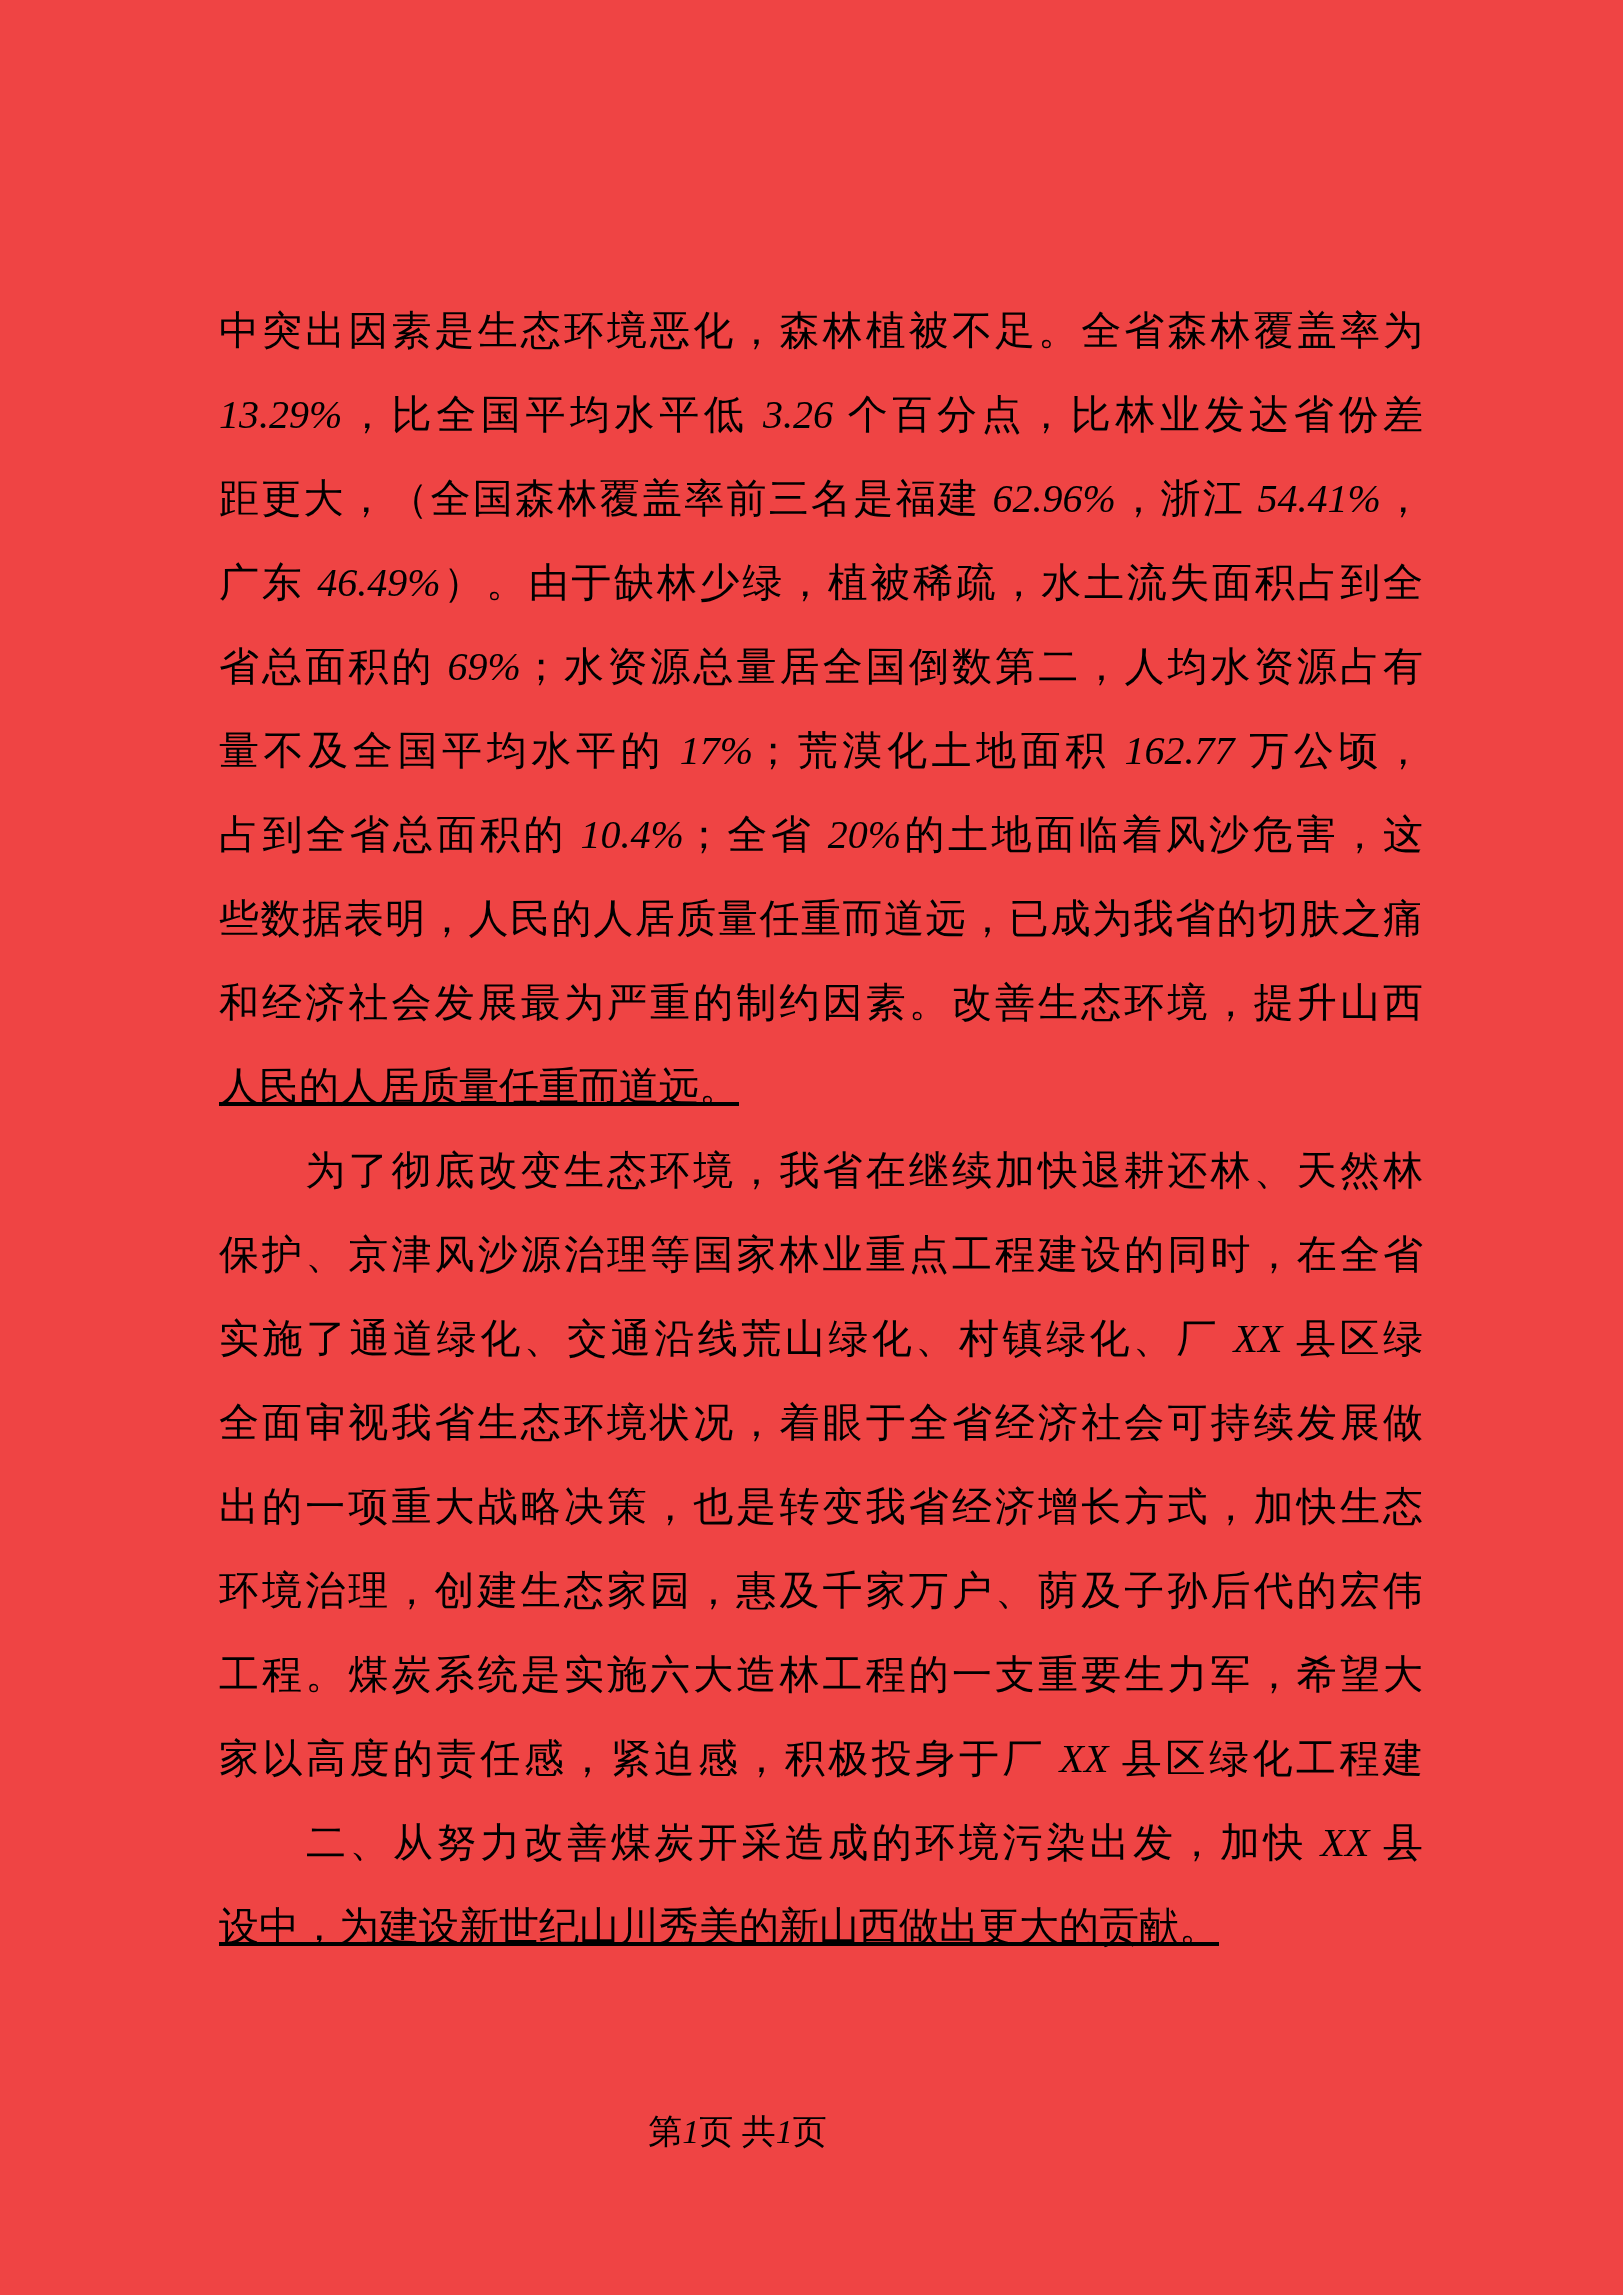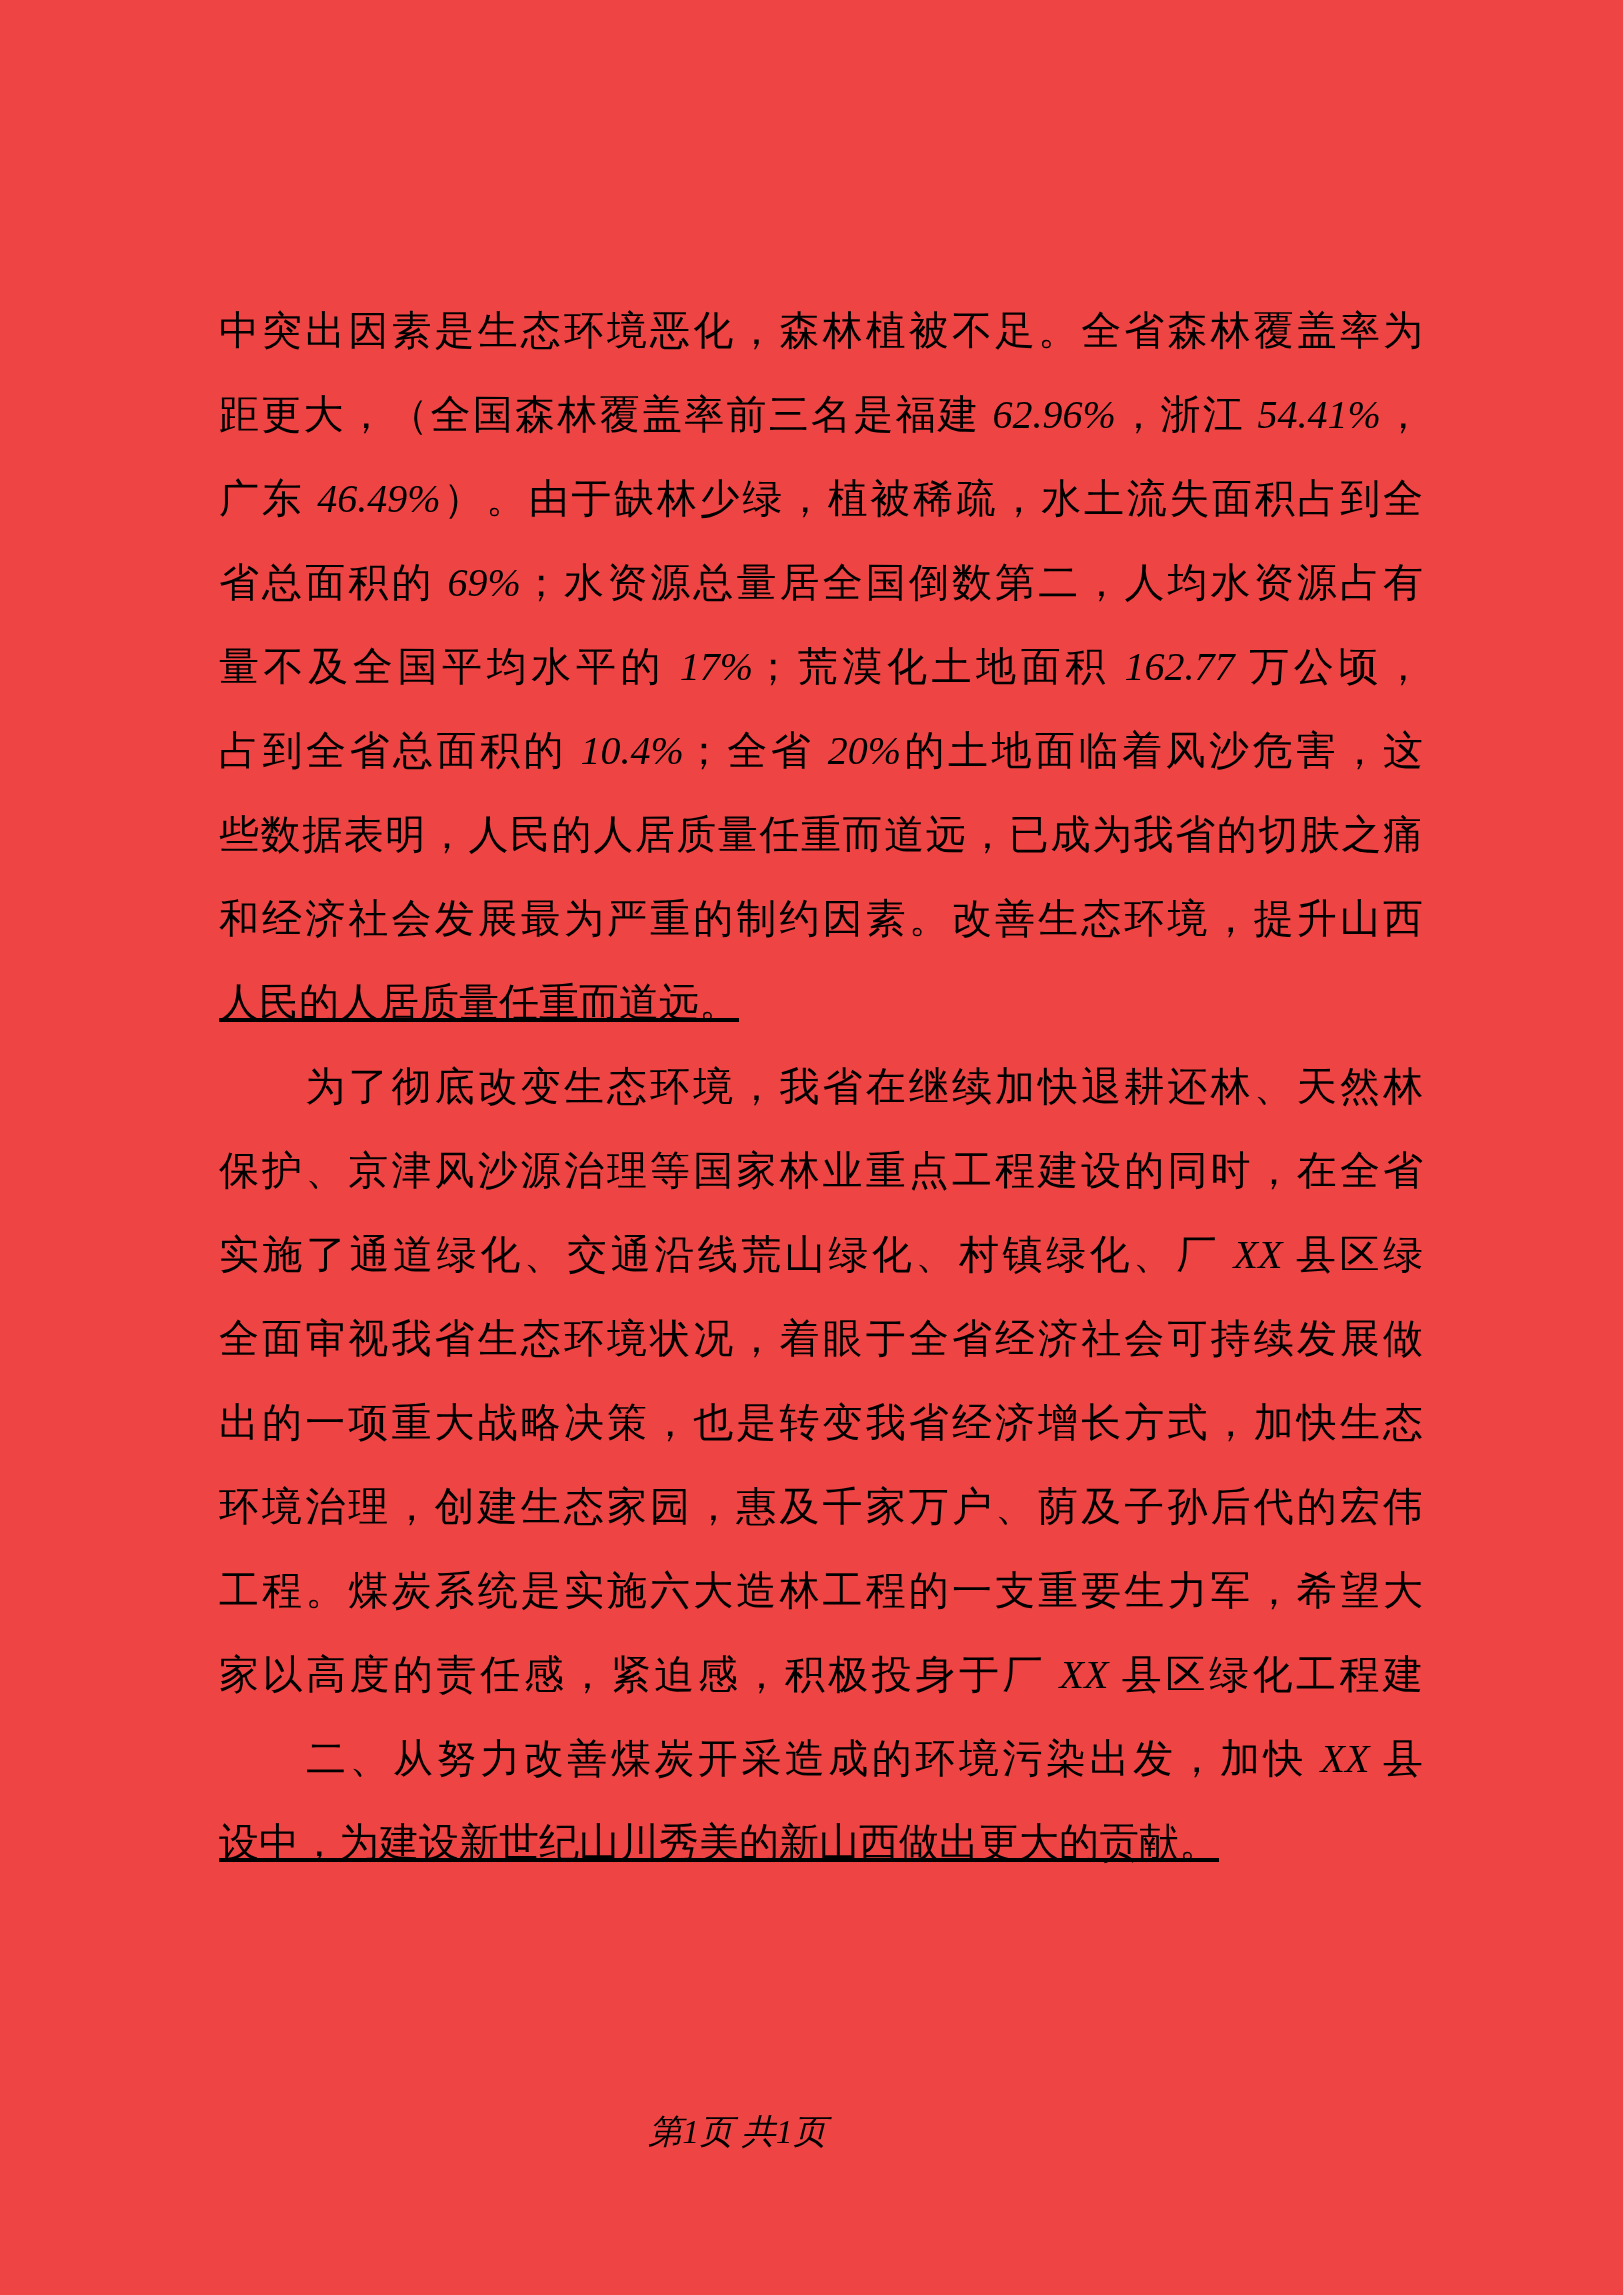--- a/index.html
+++ b/index.html
@@ -39,30 +39,30 @@
     text-decoration: underline;
   }
   .page-footer {
     position: absolute;
     top: 2110px;
     left: 0;
     width: 1475px;
     text-align: center;
     font-size: 34px;
     line-height: 44px;
-    font-style: italic;
   }
 </style>
 </head>
 <body>
 
 <div class="page">
 
   <div class="doc-body">
     <div class="line">中突出因素是生态环境恶化，森林植被不足。全省森林覆盖率为</div>
+    <div class="line">13.29%，比全国平均水平低 3.26 个百分点，比林业发达省份差</div>
     <div class="line">距更大，（全国森林覆盖率前三名是福建 62.96%，浙江 54.41%，</div>
     <div class="line">广东 46.49%）。由于缺林少绿，植被稀疏，水土流失面积占到全</div>
     <div class="line">省总面积的 69%；水资源总量居全国倒数第二，人均水资源占有</div>
     <div class="line">量不及全国平均水平的 17%；荒漠化土地面积 162.77 万公顷，</div>
     <div class="line">占到全省总面积的 10.4%；全省 20%的土地面临着风沙危害，这</div>
     <div class="line">些数据表明，人民的人居质量任重而道远，已成为我省的切肤之痛</div>
     <div class="line">和经济社会发展最为严重的制约因素。改善生态环境，提升山西</div>
     <div class="line no-just">人民的人居质量任重而道远。</div>
     <div class="line">　　为了彻底改变生态环境，我省在继续加快退耕还林、天然林</div>
     <div class="line">保护、京津风沙源治理等国家林业重点工程建设的同时，在全省</div>

